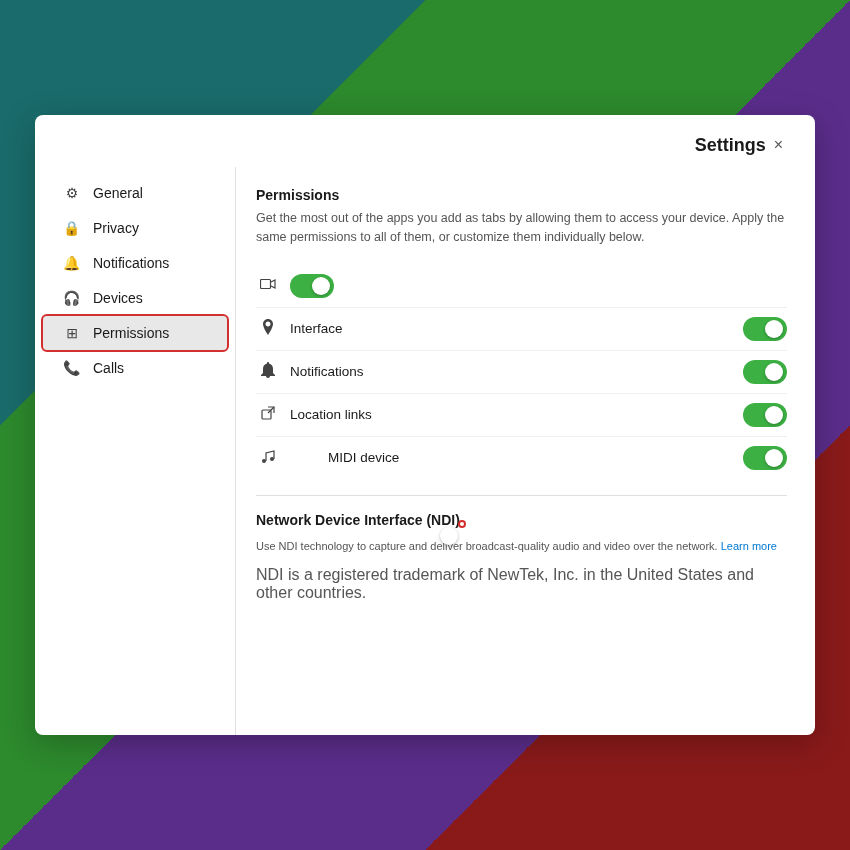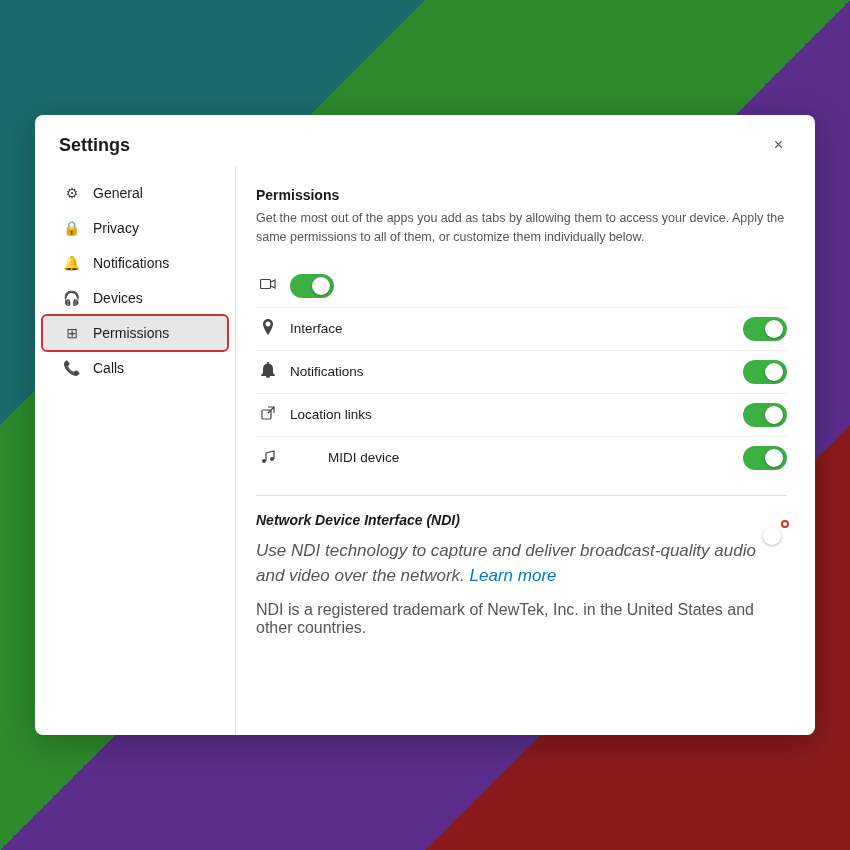--- a/index.html
+++ b/index.html
@@ -19,21 +19,21 @@
       min-height: 620px;
       box-shadow: 0 8px 32px rgba(0,0,0,0.25);
       display: flex;
       flex-direction: column;
       padding: 0;
       overflow: hidden;
     }
     .dialog-header {
       display: flex;
       align-items: center;
-      justify-content: space-between;
+      justify-content: flex-end;
       padding: 18px 24px 10px 24px;
     }
     .dialog-title {
       font-size: 18px;
       font-weight: 600;
       color: #1a1a1a;
     }
     .close-btn {
       background: none;
       border: none;
@@ -146,44 +146,41 @@
     .divider {
       border: none;
       border-top: 1px solid #e0e0e0;
       margin: 16px 0;
     }
     
     .ndi-section { }
     .ndi-header {
       display: flex;
       align-items: flex-start;
-      justify-content: space-between;
       margin-bottom: 8px;
-      font-style: italic;
     }
     .ndi-title {
       font-size: 14px;
       font-weight: 700;
       color: #1a1a1a;
     }
     .ndi-toggle-wrapper {
       position: relative;
     }
     .ndi-toggle-outline {
       outline: 2px solid #d32f2f;
       border-radius: 14px;
       padding: 2px;
       display: inline-block;
     }
     .ndi-desc {
-      font-size: 17px;
+      font-size: 11px;
       color: #555;
       line-height: 1.5;
       margin-bottom: 8px;
-      font-style: italic;
     }
     .ndi-link {
       color: #0078d4;
       text-decoration: none;
     }
     .ndi-trademark {
       font-size: 16px;
       color: #555;
       margin-top: 12px;
     }

